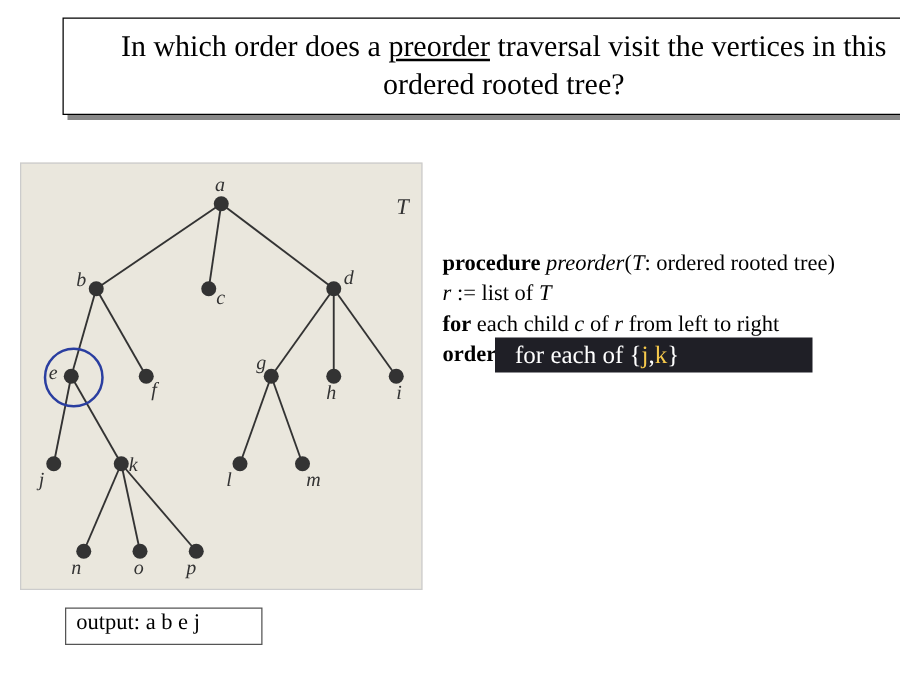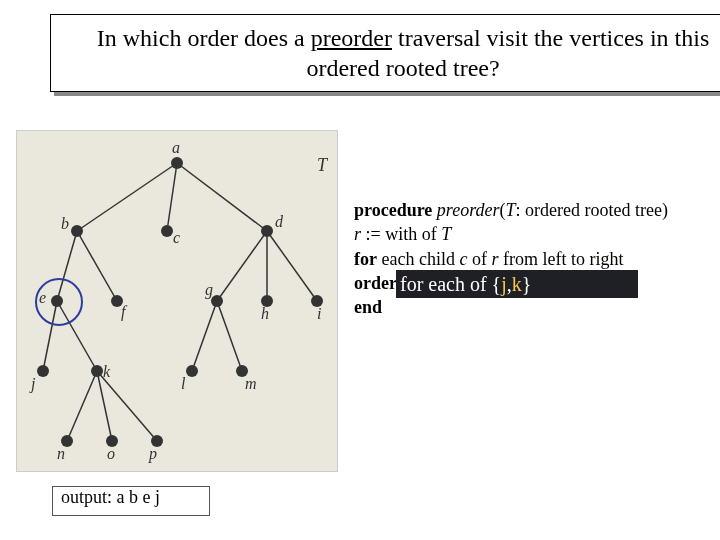--- a/index.html
+++ b/index.html
@@ -74,21 +74,21 @@
   .it { font-style: italic; }
   .overlay-box {
     position: absolute;
     top: 270px;
     left: 396px;
     width: 238px;
     height: 28px;
     background: #1f1f26;
     color: #fff;
     font-size: 20px;
-    padding-left: 4px;
+    padding-left: 16px;
     display: flex;
     align-items: center;
   }
   .overlay-box .j { color: #f6c94c; }
   .overlay-box .k { color: #f6c94c; }
   .output-box {
     position: absolute;
     top: 486px;
     left: 52px;
     width: 148px;
@@ -167,24 +167,23 @@
     <text class="node-label" x="40" y="328">n</text>
     <text class="node-label" x="90" y="328">o</text>
     <text class="node-label" x="132" y="328">p</text>
   </svg>
 </div>
 
 <div class="circle-hl" style="top:278px; left:35px;"></div>
 
 <div class="pseudo">
   <div class="line"><span class="kw">procedure </span><span class="it">preorder</span><span>(</span><span class="it">T</span><span>: ordered rooted tree)</span></div>
-  <div class="line"><span class="it">r</span><span> := with of </span><span class="it">T</span></div>
+  <div class="line"><span class="it">r</span><span> := list of </span><span class="it">T</span></div>
   <div class="line"><span class="kw">for</span><span> each child </span><span class="it">c</span><span> of </span><span class="it">r</span><span> from left to right</span></div>
   <div class="line"><span class="kw">order</span></div>
-  <div class="line"><span class="kw">end</span></div>
 </div>
 
 <div class="overlay-box">
   <span>for each of {</span>
     <span class="j">j</span>
     <span>, </span>
     <span class="k">k</span>
     <span>}</span>
 </div>
 

